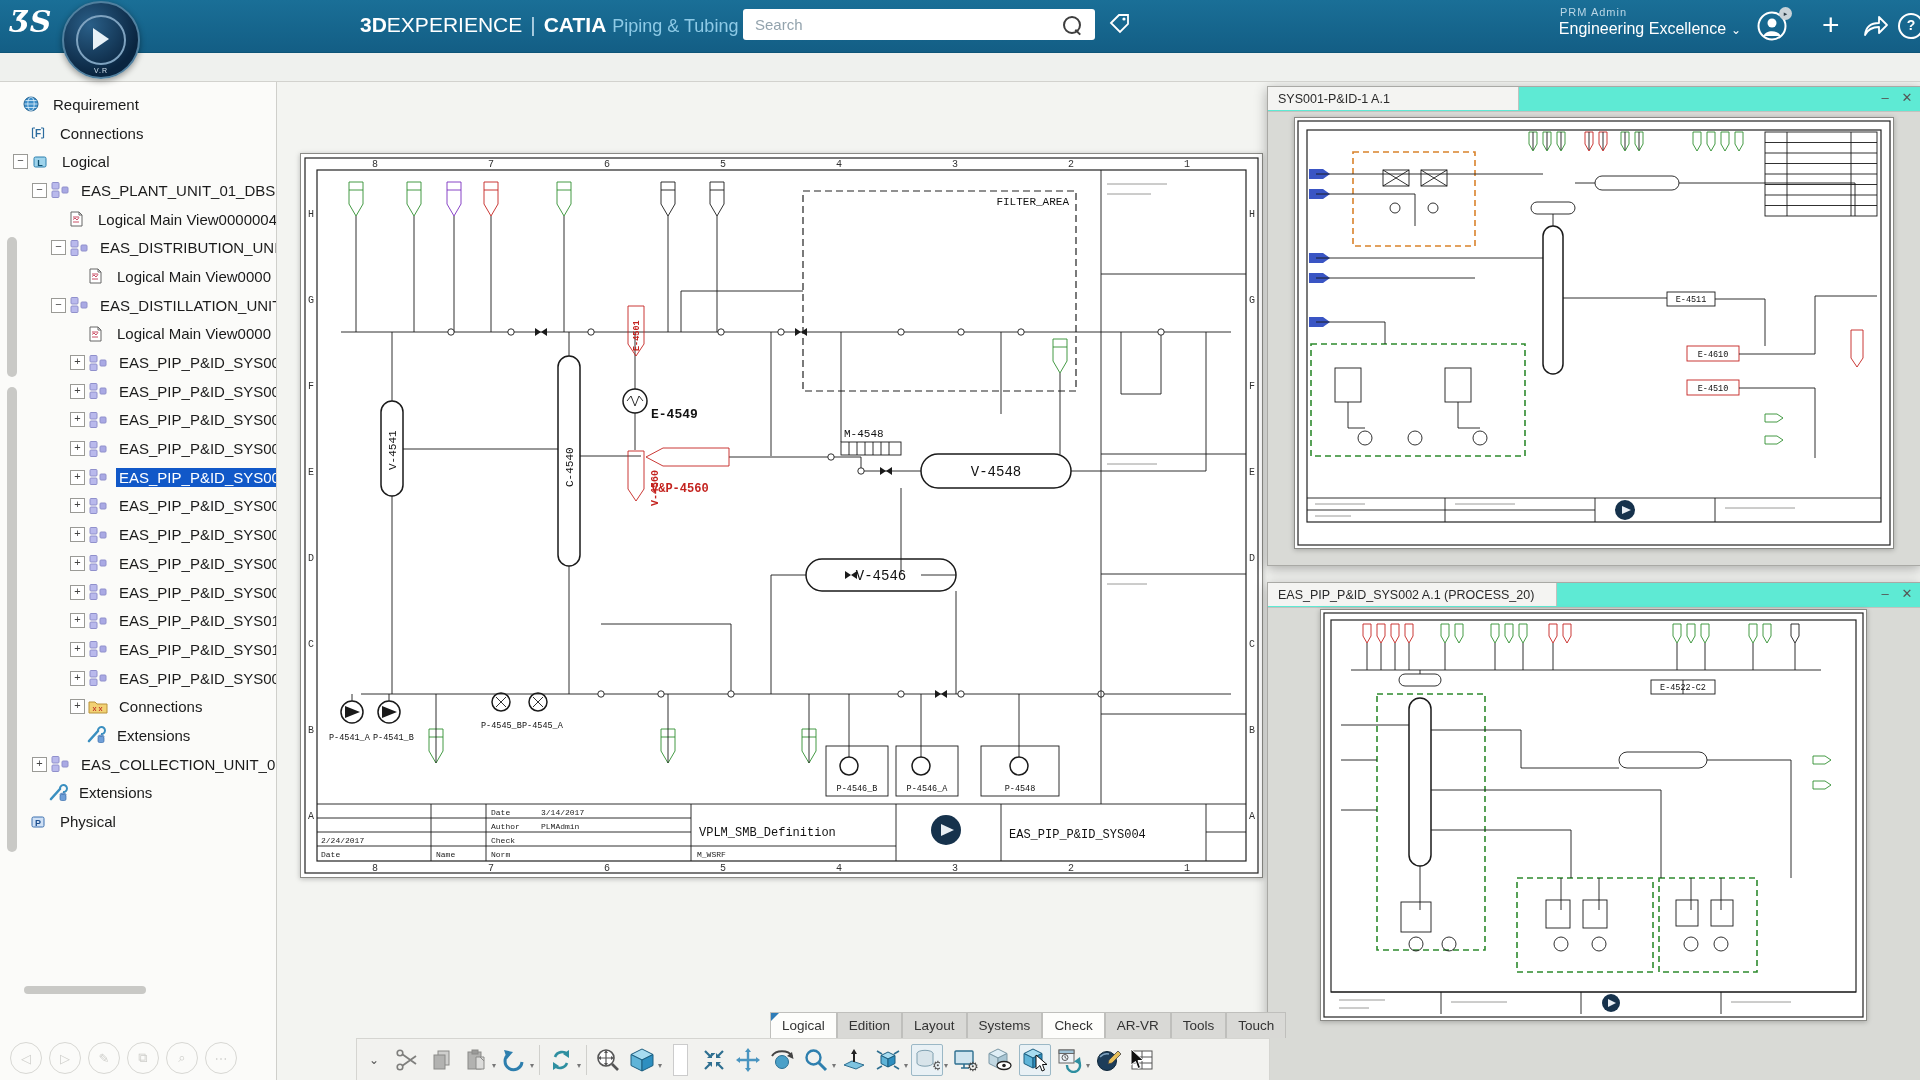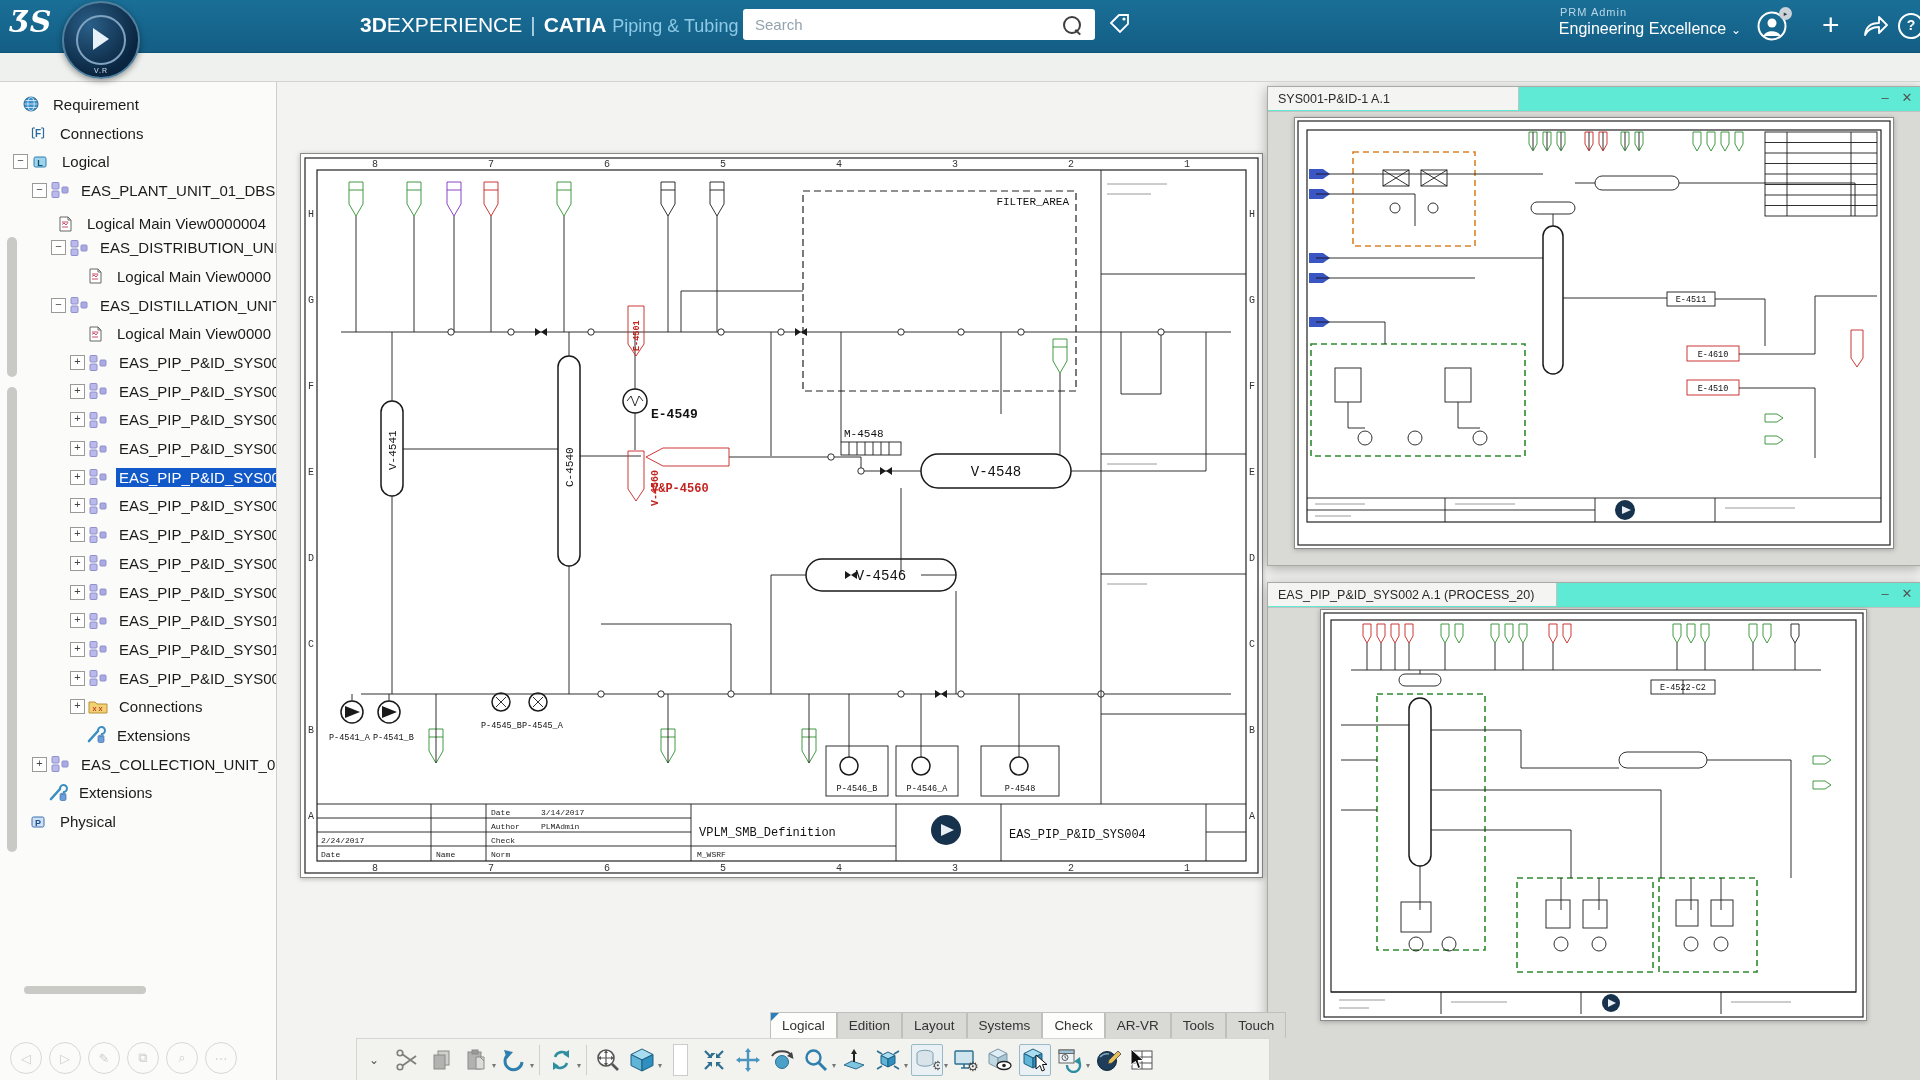--- a/index.html
+++ b/index.html
@@ -183,21 +183,21 @@
         <div class="texp">−</div>
         <span class="ticon">
           <svg width="20" height="18" viewBox="0 0 20 18">
             <rect x="2" y="1.5" width="7" height="6.5" rx="1" fill="#b9b9ec" stroke="#9090cc"></rect>
             <rect x="2" y="10" width="7" height="6.5" rx="1" fill="#b9b9ec" stroke="#9090cc"></rect>
             <rect x="12" y="6" width="6" height="6" rx="1" fill="#a9a9e4" stroke="#9090cc"></rect>
           </svg>
         </span>
         <span class="tlabel">EAS_PLANT_UNIT_01_DBS A.1</span>
       </div>
-      <div class="trow" style="padding-left: 40px; align-items: flex-end;">
+      <div class="trow" style="padding-left: 51px;">
         <div class="tspace"></div>
         <span class="ticon">
           <svg width="18" height="18" viewBox="0 0 18 18">
             <path d="M4 2 h8 l3 3 v11 h-11 Z" fill="#fff" stroke="#666"></path>
             <path d="M12 2 v3 h3" fill="none" stroke="#666"></path>
             <path d="M6 7 h6 M6 9.5 l2 -1.5 l2 2 l2 -2.5 M6 12 h6" stroke="#c43a55" stroke-width=".9" fill="none"></path>
           </svg>
         </span>
         <span class="tlabel">Logical Main View0000004</span>
       </div>

